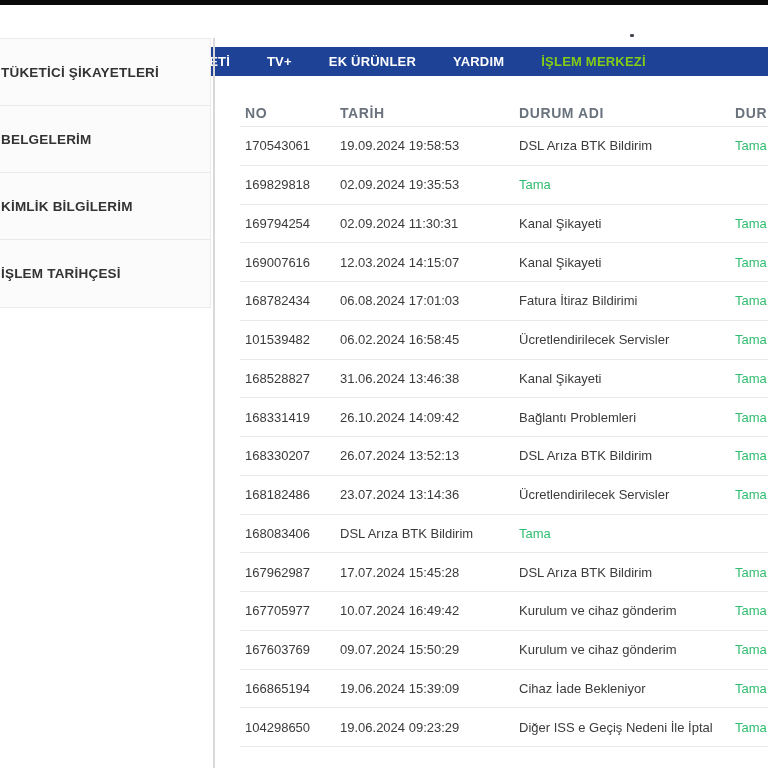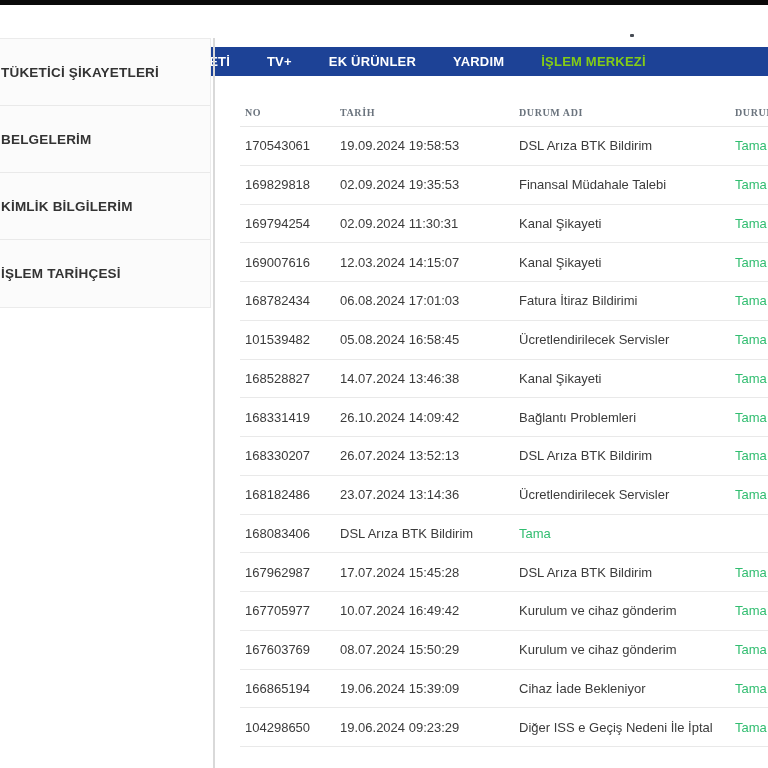--- a/index.html
+++ b/index.html
@@ -81,25 +81,24 @@
     grid-template-columns: 95px 179px 216px 120px;
     padding-left: 5px;
     align-items: center;
     box-sizing: border-box;
   }
   .thead {
     height: 28px;
     border-bottom: 1px solid #e6e6e6;
   }
   .thead .col {
-    font-size: 10px; font-weight: bold;
+    font-size: 14px; font-weight: bold;
     color: #6a737d;
     letter-spacing: 0.6px;
     white-space: nowrap;
-    font-family: Liberation Serif, serif;
   }
   .trow {
     height: 38.75px;
     border-bottom: 1px solid #e9e9e9;
     cursor: pointer;
   }
   .trow .col {
     font-size: 13px;
     color: #3b3b3b;
     white-space: nowrap;
@@ -155,21 +154,20 @@
       <div class="trow">
         <div class="col col-no">170543061</div>
         <div class="col col-date">19.09.2024 19:58:53</div>
         <div class="col col-req">DSL Arıza BTK Bildirim</div>
         <div class="col col-status">Tama</div>
       </div>
 
       <div class="trow">
         <div class="col col-no">169829818</div>
         <div class="col col-date">02.09.2024 19:35:53</div>
-        <div class="col col-req">Finansal Müdahale Talebi</div>
         <div class="col col-status">Tama</div>
       </div>
 
       <div class="trow">
         <div class="col col-no">169794254</div>
         <div class="col col-date">02.09.2024 11:30:31</div>
         <div class="col col-req">Kanal Şikayeti</div>
         <div class="col col-status">Tama</div>
       </div>
 
@@ -182,28 +180,28 @@
 
       <div class="trow">
         <div class="col col-no">168782434</div>
         <div class="col col-date">06.08.2024 17:01:03</div>
         <div class="col col-req">Fatura İtiraz Bildirimi</div>
         <div class="col col-status">Tama</div>
       </div>
 
       <div class="trow">
         <div class="col col-no">101539482</div>
-        <div class="col col-date">05.08.2024 16:58:45</div>
+        <div class="col col-date">06.02.2024 16:58:45</div>
         <div class="col col-req">Ücretlendirilecek Servisler</div>
         <div class="col col-status">Tama</div>
       </div>
 
       <div class="trow">
         <div class="col col-no">168528827</div>
-        <div class="col col-date">14.07.2024 13:46:38</div>
+        <div class="col col-date">31.06.2024 13:46:38</div>
         <div class="col col-req">Kanal Şikayeti</div>
         <div class="col col-status">Tama</div>
       </div>
 
       <div class="trow">
         <div class="col col-no">168331419</div>
         <div class="col col-date">26.10.2024 14:09:42</div>
         <div class="col col-req">Bağlantı Problemleri</div>
         <div class="col col-status">Tama</div>
       </div>
@@ -237,21 +235,21 @@
 
       <div class="trow">
         <div class="col col-no">167705977</div>
         <div class="col col-date">10.07.2024 16:49:42</div>
         <div class="col col-req">Kurulum ve cihaz gönderim</div>
         <div class="col col-status">Tama</div>
       </div>
 
       <div class="trow">
         <div class="col col-no">167603769</div>
-        <div class="col col-date">08.07.2024 15:50:29</div>
+        <div class="col col-date">09.07.2024 15:50:29</div>
         <div class="col col-req">Kurulum ve cihaz gönderim</div>
         <div class="col col-status">Tama</div>
       </div>
 
       <div class="trow">
         <div class="col col-no">166865194</div>
         <div class="col col-date">19.06.2024 15:39:09</div>
         <div class="col col-req">Cihaz İade Bekleniyor</div>
         <div class="col col-status">Tama</div>
       </div>

